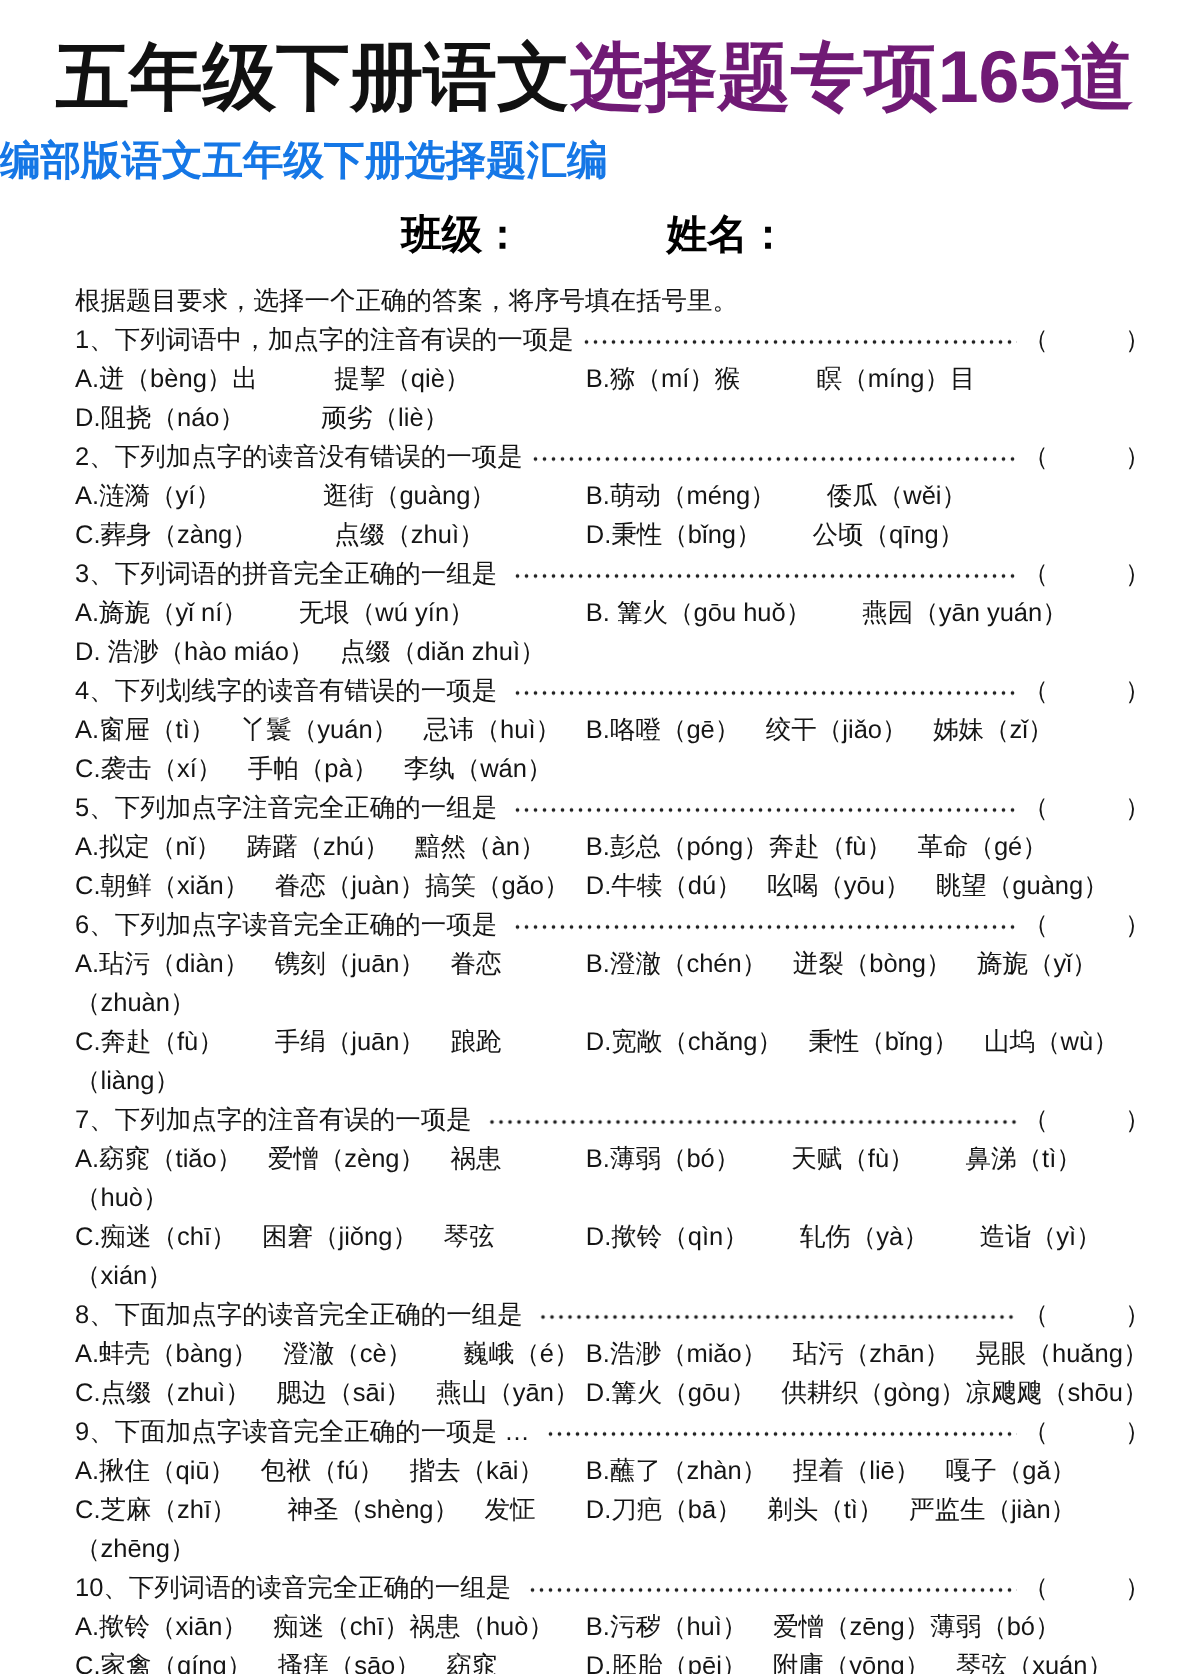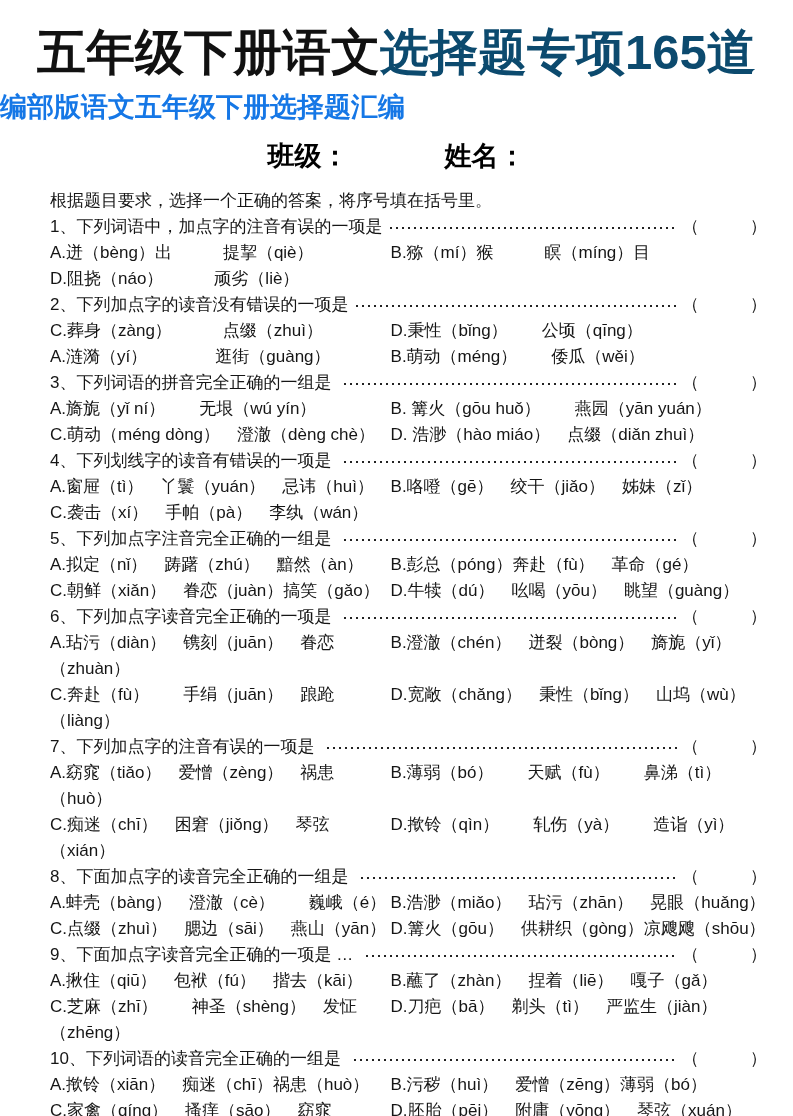--- a/index.html
+++ b/index.html
@@ -14,21 +14,21 @@
   
   .title{
     margin:26px 6px 0 6px;
     text-align:center;
     font-size:49px;
     font-weight:900;
     line-height:1.1;
     letter-spacing:0px;
     white-space:nowrap;
   }
-  .title .t-red{color:#0c4a6e;}
+  .title .t-red{color:#701a75;}
   .subtitle{
     margin-top:9px;
     font-size:27px;
     font-weight:700;
     color:#1577e6;
     white-space:nowrap;
   }
   .fillline{
     margin-top:13px;
     text-align:center;
@@ -92,36 +92,35 @@
             <span class="opt">A.迸（bèng）出　　　提挈（qiè）</span>
             <span class="opt">B.猕（mí）猴　　　瞑（míng）目</span>
           </div>
           <div class="opt-row">
             <span class="opt">D.阻挠（náo）　　　顽劣（liè）</span>
           </div>
         </div>
         <div class="question">
           <div class="stem"><span class="stem-text">2、下列加点字的读音没有错误的一项是</span><span class="leader"></span><span class="bracket">（　　　）</span></div>
           <div class="opt-row">
+            <span class="opt">A.涟漪（yí）　　　　逛街（guàng）</span>
+            <span class="opt">B.萌动（méng）　　倭瓜（wěi）</span>
+          </div>
+          <div class="opt-row">
             <span class="opt">C.葬身（zàng）　　　点缀（zhuì）</span>
             <span class="opt">D.秉性（bǐng）　　公顷（qīng）</span>
           </div>
-          <div class="opt-row">
-            <span class="opt">A.涟漪（yí）　　　　逛街（guàng）</span>
-            <span class="opt">B.萌动（méng）　　倭瓜（wěi）</span>
-          </div>
         </div>
         <div class="question">
           <div class="stem"><span class="stem-text">3、下列词语的拼音完全正确的一组是 </span><span class="leader"></span><span class="bracket">（　　　）</span></div>
           <div class="opt-row">
             <span class="opt">A.旖旎（yǐ ní）　　无垠（wú yín）</span>
             <span class="opt">B. 篝火（gōu huǒ）　　燕园（yān yuán）</span>
           </div>
           <div class="opt-row">
-            <span class="opt">C.萌动（méng dòng）　澄澈（dèng chè）</span>
             <span class="opt">D. 浩渺（hào miáo）　点缀（diǎn zhuì）</span>
           </div>
         </div>
         <div class="question">
           <div class="stem"><span class="stem-text">4、下列划线字的读音有错误的一项是 </span><span class="leader"></span><span class="bracket">（　　　）</span></div>
           <div class="opt-row">
             <span class="opt">A.窗屉（tì）　丫鬟（yuán）　忌讳（huì）</span>
             <span class="opt">B.咯噔（gē）　绞干（jiǎo）　姊妹（zǐ）</span>
           </div>
           <div class="opt-row">

